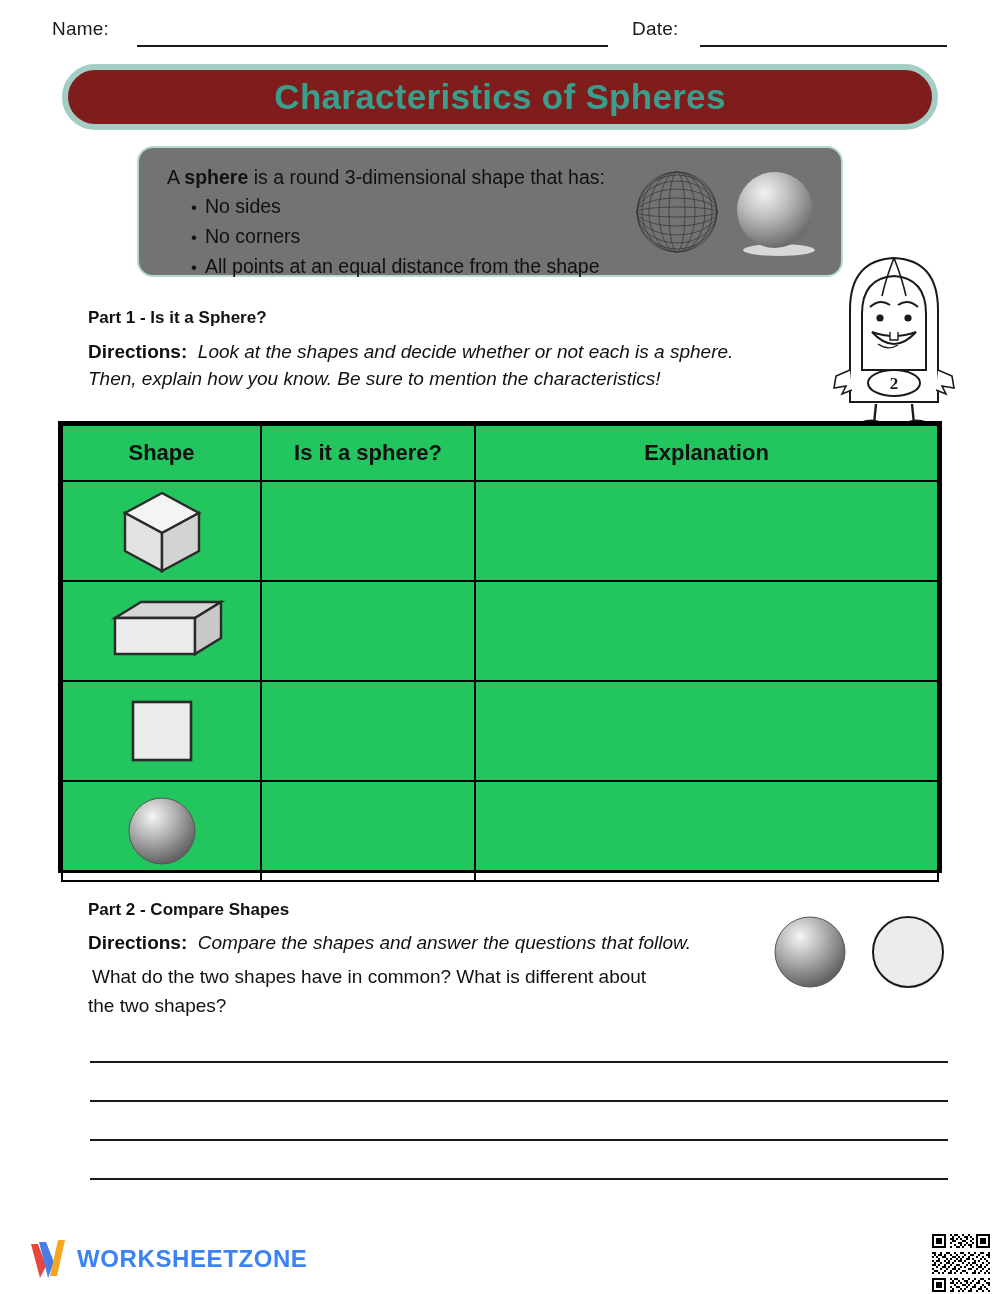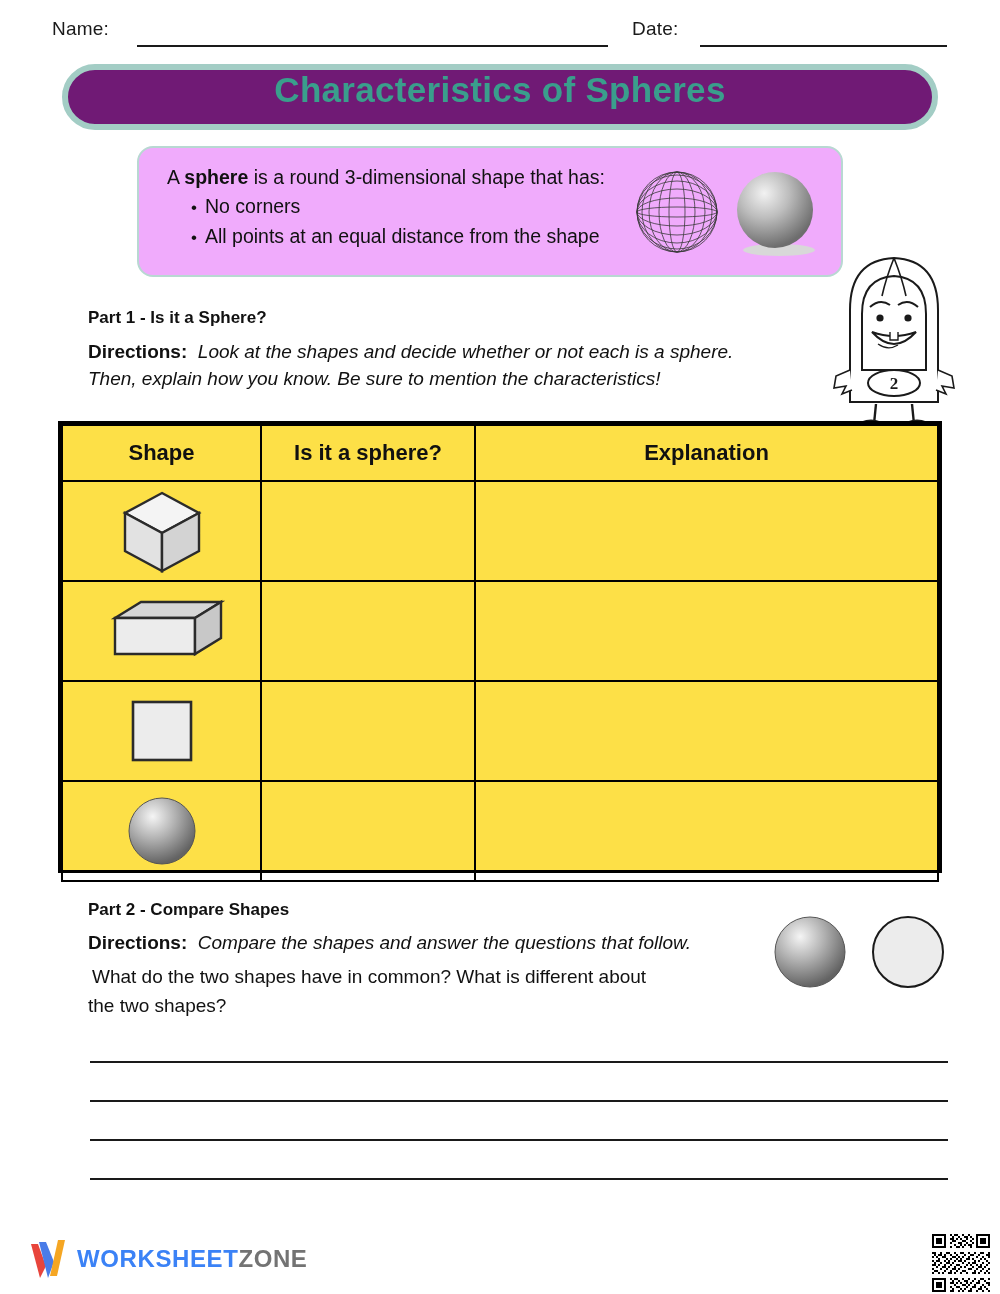--- a/index.html
+++ b/index.html
@@ -40,41 +40,41 @@
   #date-rule  { left: 700px; top: 29px; width: 247px; }
 
   
   .title-banner {
     position: absolute;
     left: 62px; top: 64px;
     width: 876px; height: 66px;
     box-sizing: border-box;
     border: 6px solid #a3cdc5;
     border-radius: 34px;
-    background: #701a75;
+    background: #7f1d1d;
     display: flex;
-    align-items: flex-start;
+    align-items: center;
     justify-content: center;
   }
   .title-text {
     font-size: 35px;
     font-weight: bold;
     color: #3a9e8c;
     letter-spacing: .3px;
   }
 
   
   .def-box {
     position: absolute;
     left: 137px; top: 146px;
     width: 706px; height: 131px;
     box-sizing: border-box;
     border: 2px solid #b8d8d2;
     border-radius: 16px;
-    background: #f0abfc;
+    background: #737373;
   }
   .def-intro {
     position: absolute;
     left: 28px; top: 18px;
     font-size: 19.5px;
     color: #111;
     white-space: nowrap;
   }
   .def-intro b { font-weight: bold; }
   .def-list {
@@ -140,21 +140,21 @@
   }
 
   
   .sheet-table {
     position: absolute;
     left: 58px; top: 421px;
     width: 884px; height: 452px;
     box-sizing: border-box;
     border: 3px solid #000;
     border-collapse: collapse;
-    background: #fde047;
+    background: #22c55e;
   }
   .sheet-table table {
     width: 100%; height: 100%;
     border-collapse: collapse;
     table-layout: fixed;
   }
   .sheet-table th, .sheet-table td {
     border: 2px solid #000;
     padding: 0;
     text-align: center;
@@ -202,21 +202,21 @@
     left: 26px; top: 6px;
     display: flex; align-items: center; gap: 9px;
   }
   .brand-mark { width: 42px; height: 46px; }
   .brand-word {
     font-size: 24px;
     font-weight: bold;
     letter-spacing: .6px;
   }
   .brand-word .w1 { color: #3b82f6; }
-  .brand-word .w2 { color: #737373; margin-top: 20px; }
+  .brand-word .w2 { color: #3b82f6; margin-top: 20px; }
   .scan-text {
     position: absolute;
     right: 82px; top: 22px;
     font-size: 24px;
     color: #111;
     white-space: nowrap;
   }
   .qr {
     position: absolute;
     right: 6px; top: 0px;
@@ -235,20 +235,21 @@
 
 <div class="title-banner">
   <span class="title-text">Characteristics of Spheres</span>
 </div>
 
 <div class="def-box">
   <div class="def-intro">
     <span>A </span><b>sphere</b><span> is a round 3-dimensional shape that has:</span>
   </div>
   <ul class="def-list">
+    <li>No sides</li>
     <li>No corners</li>
     <li>All points at an equal distance from the shape</li>
   </ul>
   <div class="def-figs">
     <svg width="200" height="100" viewBox="0 0 200 100">
       <defs>
         <radialGradient id="sphGrad" cx="36%" cy="28%" r="72%">
           <stop offset="0%" stop-color="#f2f2f2"></stop>
           <stop offset="45%" stop-color="#bdbdbd"></stop>
           <stop offset="100%" stop-color="#6d6d6d"></stop>

